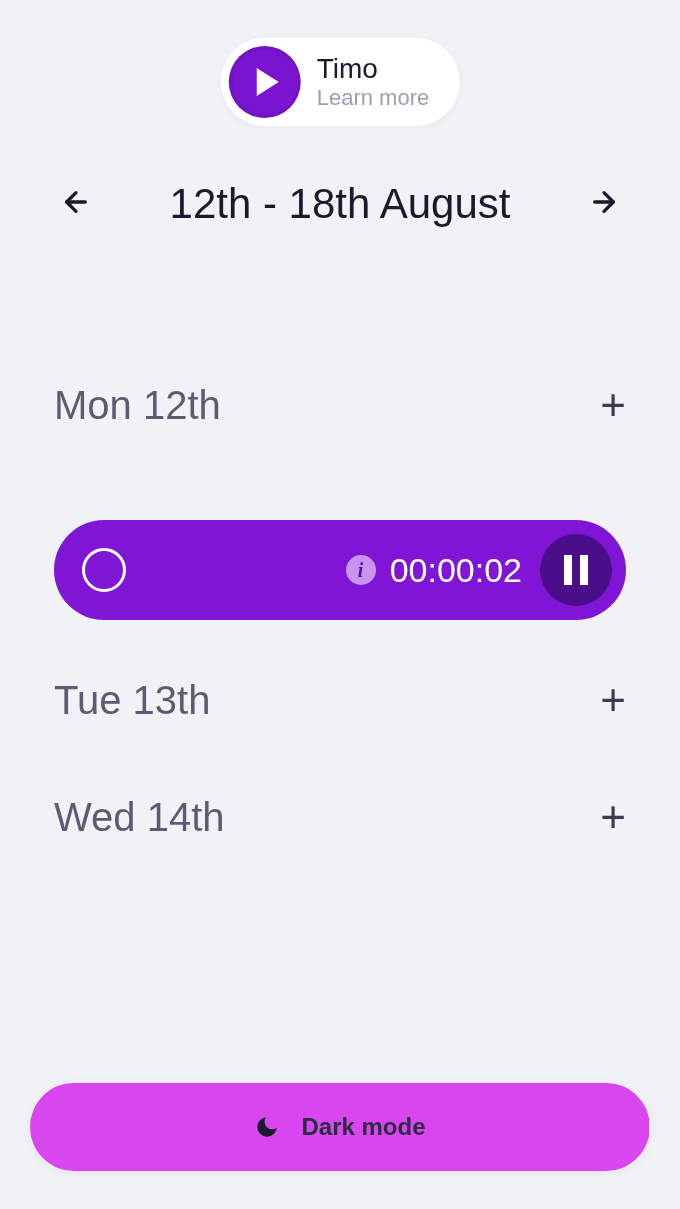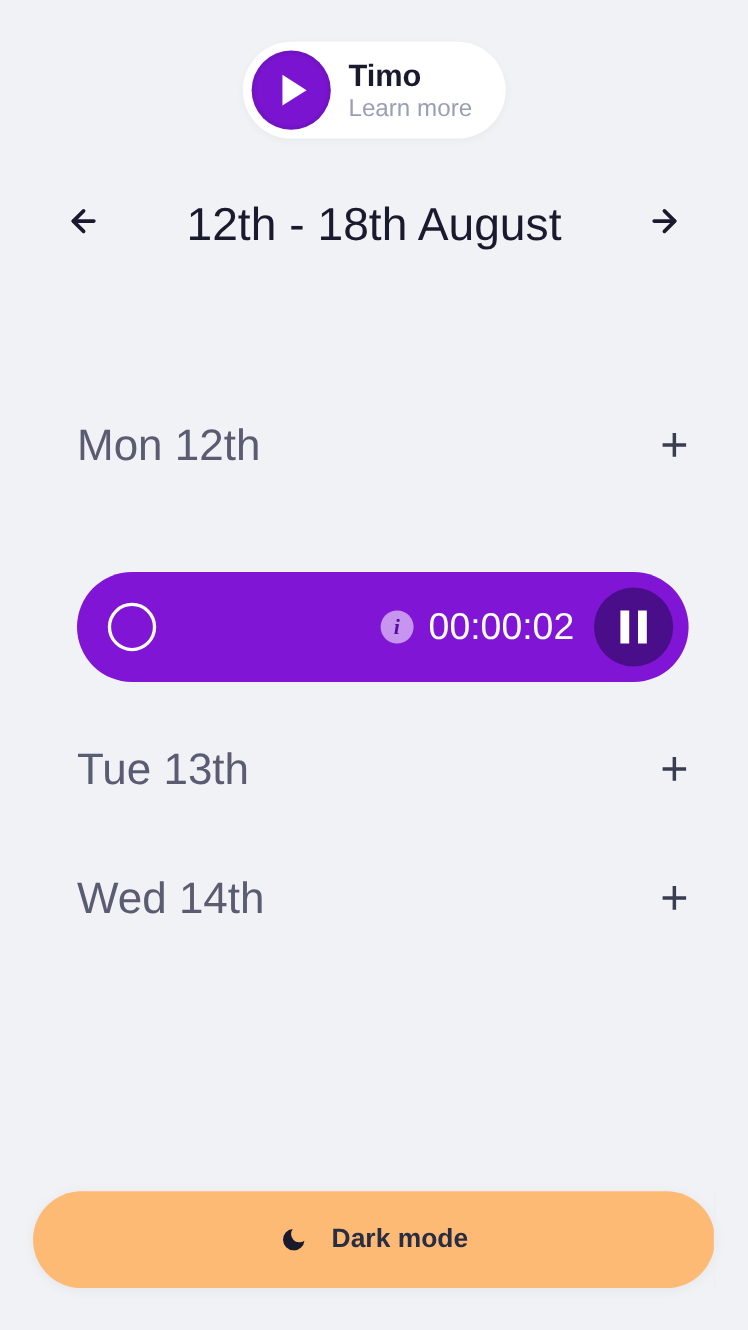--- a/index.html
+++ b/index.html
@@ -35,21 +35,21 @@
       position: relative;
     }
     .logo-play {
       width: 0; height: 0;
       border-left: 22px solid #fff;
       border-top: 14px solid transparent;
       border-bottom: 14px solid transparent;
       margin-left: 6px;
     }
     .logo-text { display: flex; flex-direction: column; }
-    .logo-title { font-size: 28px; font-weight: 700; color: #1a1a2e; }
+    .logo-title { font-size: 28px; font-weight: 400; color: #1a1a2e; }
     .logo-sub { font-size: 22px; color: #9aa0b4; font-weight: 500; }
 
     .week-nav {
       position: absolute;
       top: 180px;
       left: 0; right: 0;
       padding: 0 60px;
       display: flex;
       align-items: center;
       justify-content: space-between;
@@ -63,21 +63,21 @@
     }
     .week-title {
       font-size: 42px;
       font-weight: 400;
       color: #1a1a2e;
     }
 
     .content {
       position: absolute;
       top: 380px;
-      left: 16px; right: 0;
+      left: 0; right: 0;
       padding: 0 54px;
     }
 
     .day-row {
       display: flex;
       align-items: center;
       justify-content: space-between;
       margin-bottom: 90px;
     }
     .day-label {
@@ -145,21 +145,21 @@
       text-align: center;
       font-size: 30px;
       color: #7a7d92;
       margin-bottom: 120px;
     }
 
     .footer-bar {
       position: absolute;
       bottom: 38px;
       left: 30px; right: 30px;
-      background: #fdba74;
+      background: #d946ef;
       border-radius: 50px;
       height: 88px;
       display: flex;
       align-items: stretch;
       box-shadow: 0 2px 12px rgba(0,0,0,0.05);
     }
     .footer-item {
       flex: 1;
       display: flex;
       align-items: center;

